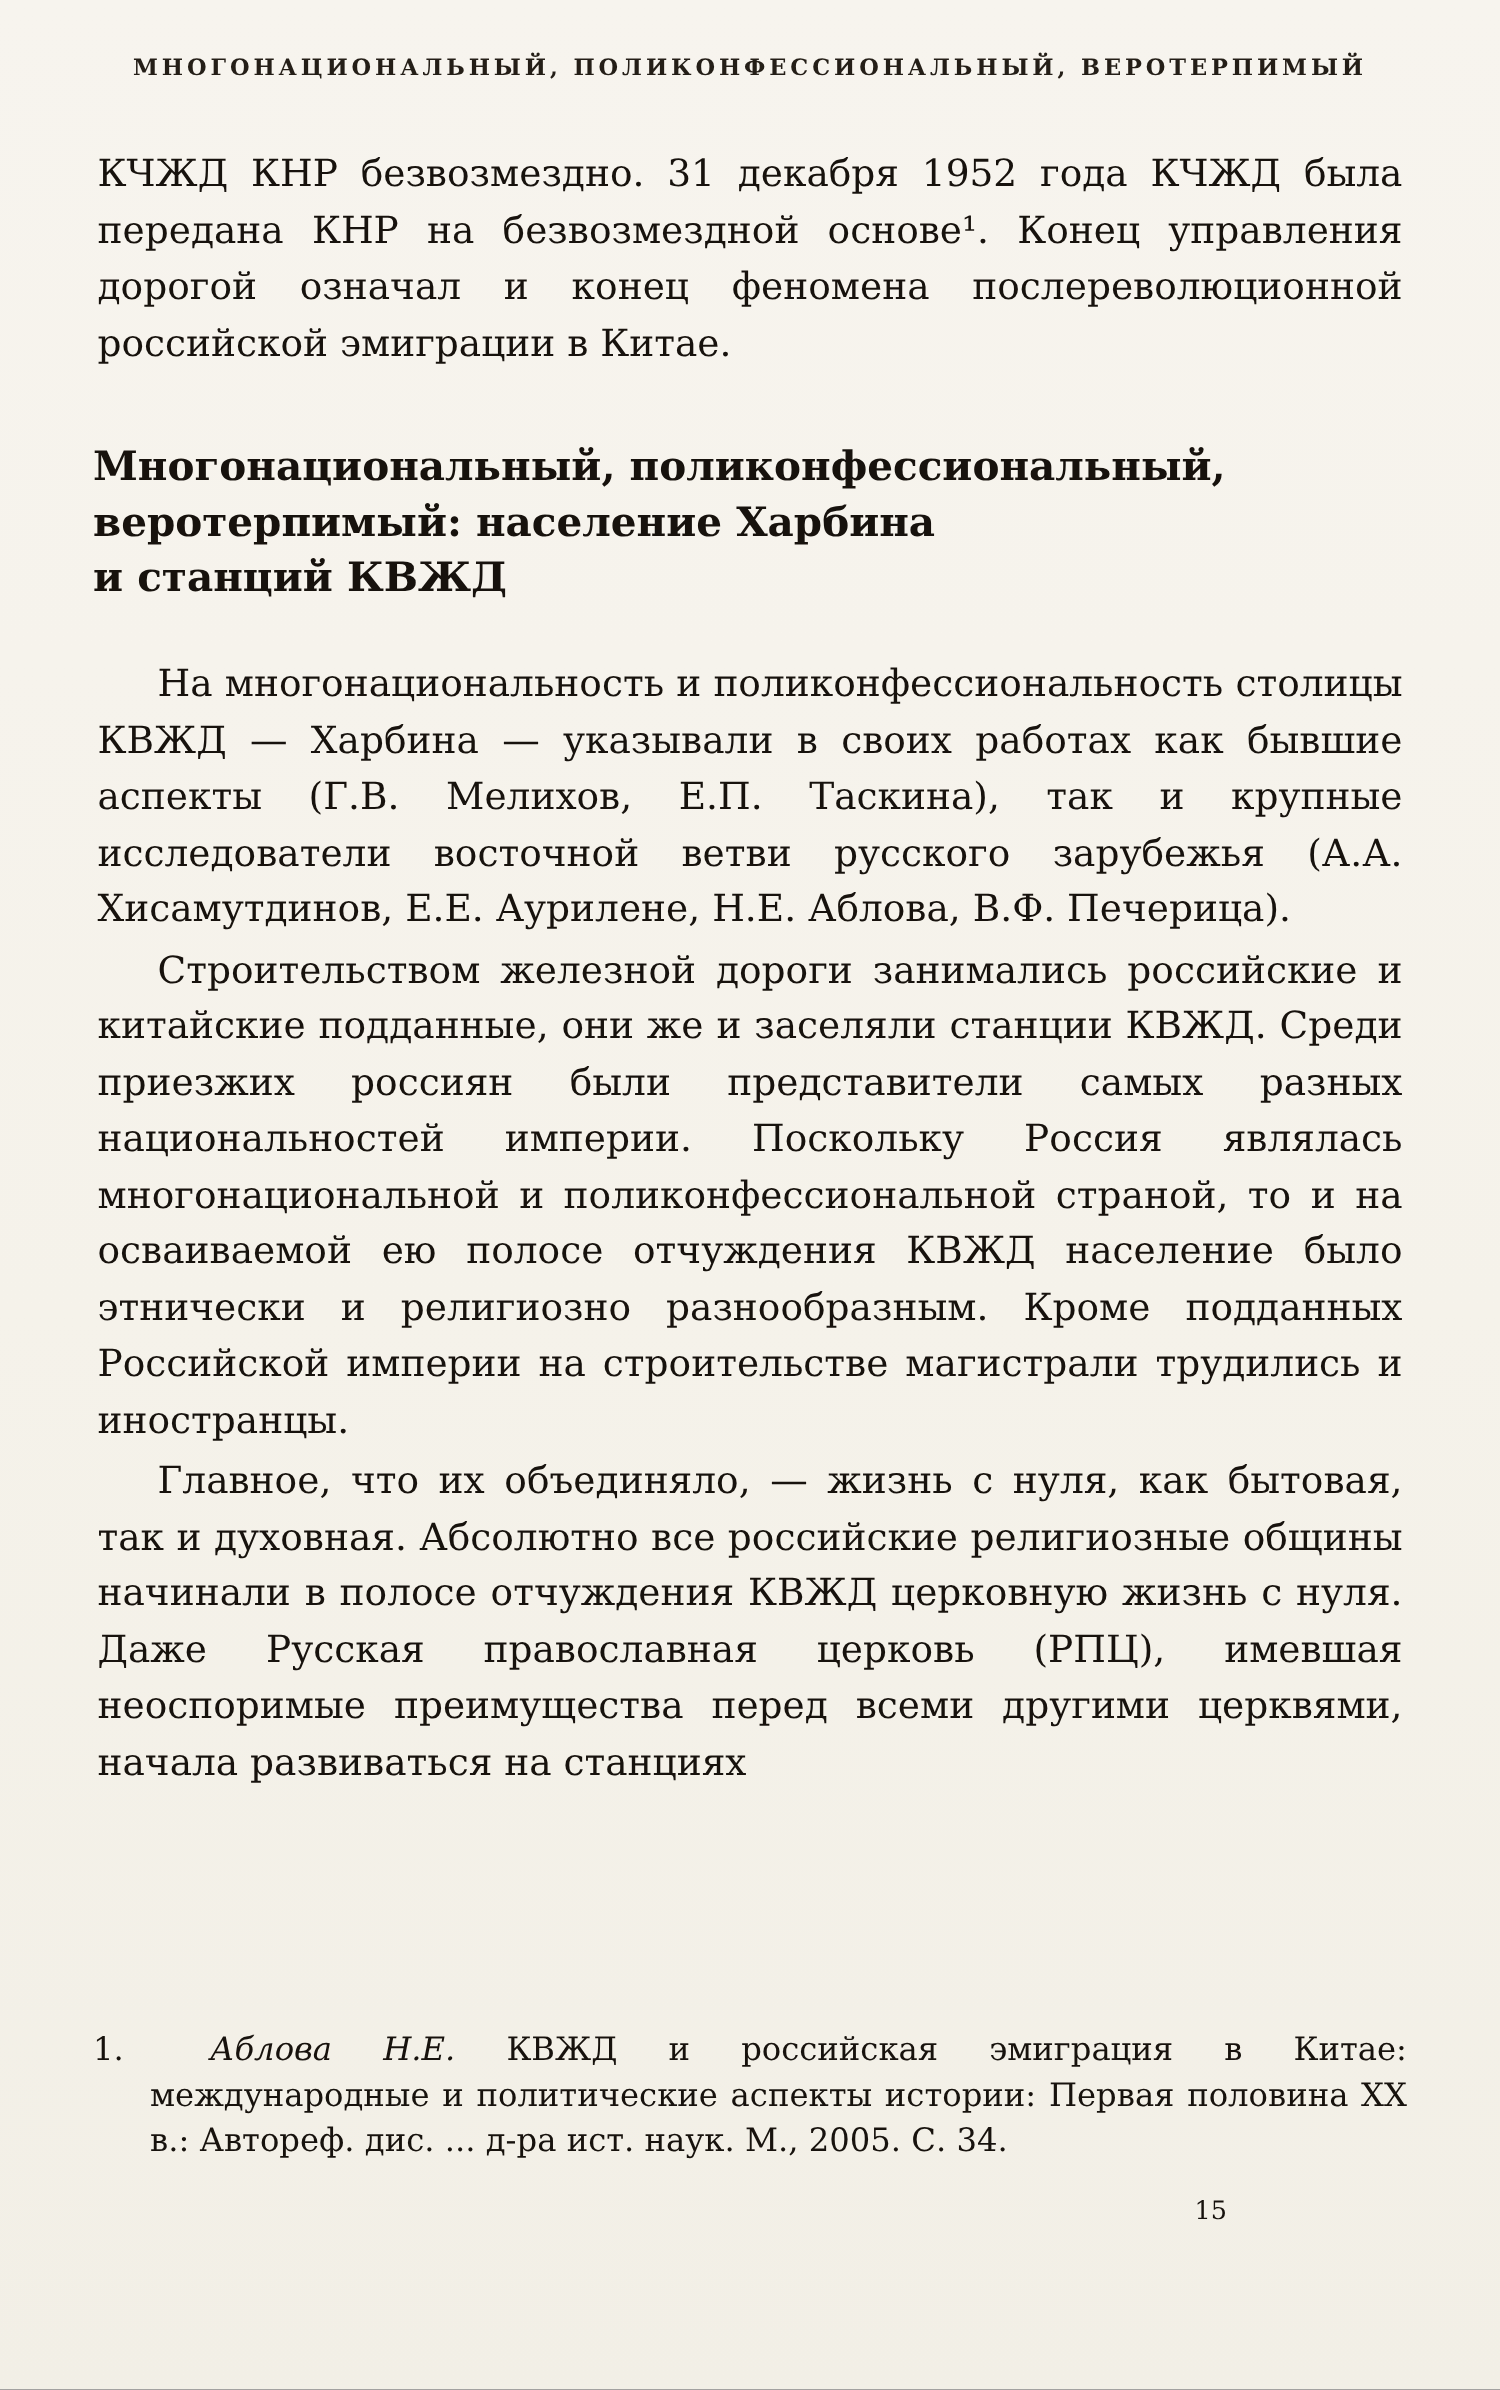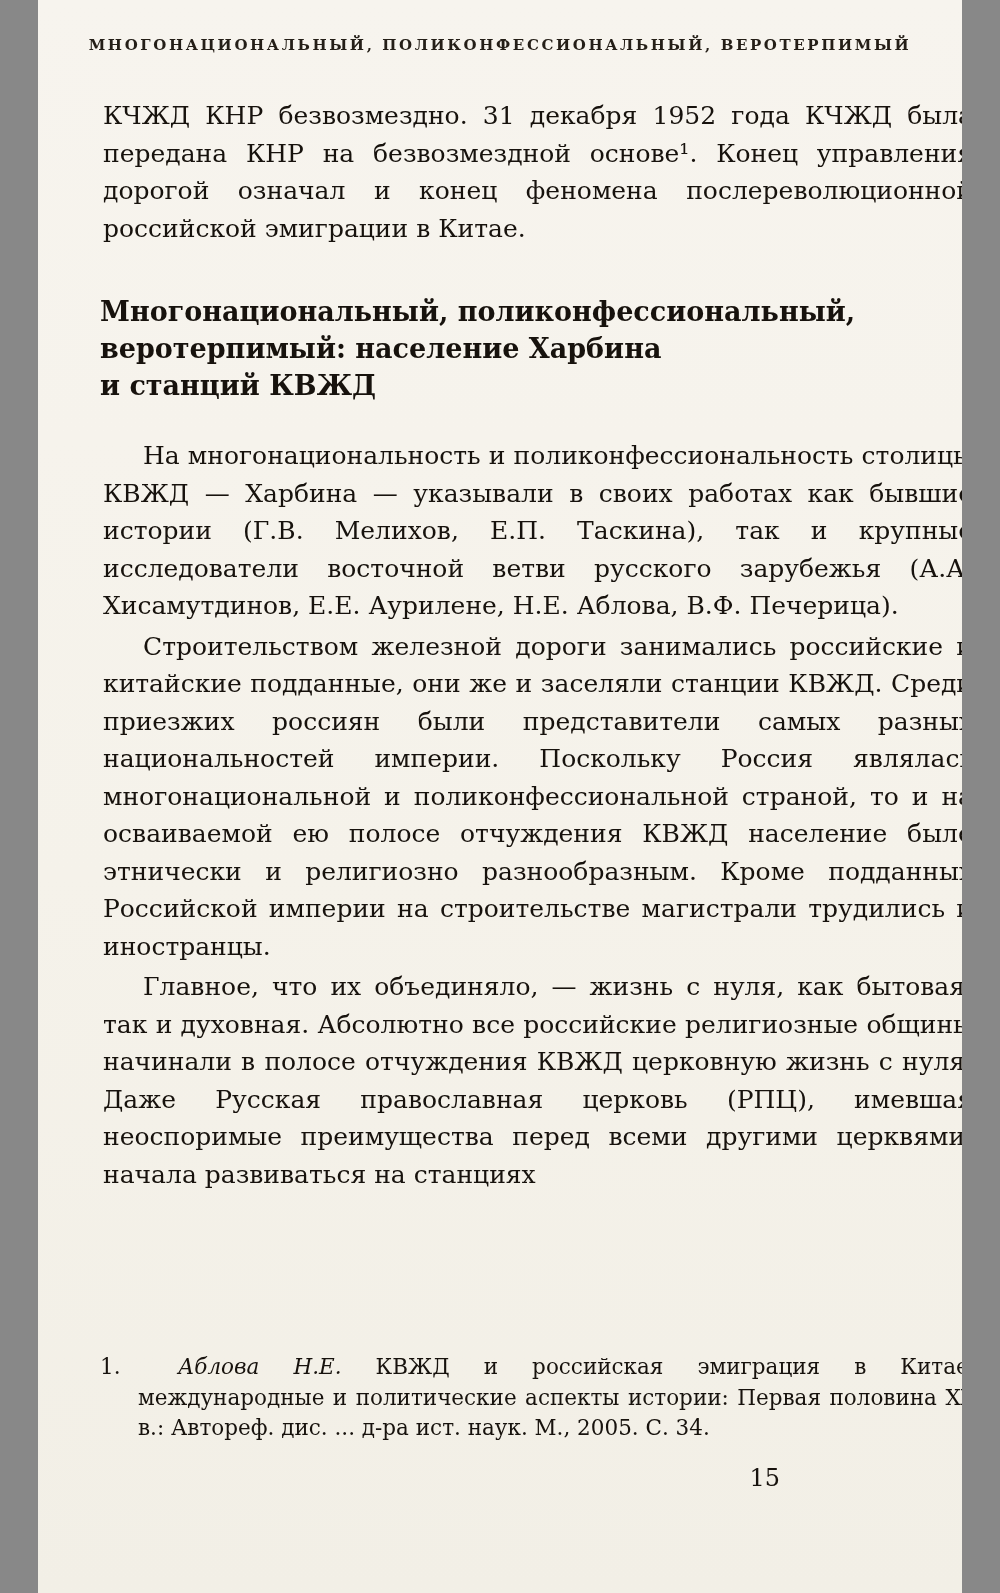--- a/index.html
+++ b/index.html
@@ -2,21 +2,21 @@
 <html><head>
 <meta charset="utf-8">
 <style>
   html, body {
     margin: 0;
     padding: 0;
     background: #888;
   }
   .page {
     position: relative;
-    width: 924px;
+    width: 1000px;
     height: 1593px;
     margin: 0 auto;
     box-sizing: border-box;
     background: linear-gradient(180deg, #f7f4ee 0%, #f5f2ea 55%, #f2efe6 100%);
     color: #17120d;
     font-family: "DejaVu Serif", "Liberation Serif", serif;
     overflow: hidden;
   }
   .running-header {
     position: absolute;
@@ -71,41 +71,41 @@
     flex: 0 0 38px;
   }
   .footnote .fn-body em {
     font-style: italic;
     margin-left: 40px;
   }
   .page-number {
     position: absolute;
     top: 1464px;
     right: 182px;
-    font-size: 24px;
+    font-size: 17px;
     font-weight: 500;
   }
 </style>
 </head>
 <body>
 
 <div class="page">
 
   <div class="running-header">МНОГОНАЦИОНАЛЬНЫЙ, ПОЛИКОНФЕССИОНАЛЬНЫЙ, ВЕРОТЕРПИМЫЙ</div>
 
   <main class="text-block">
 
     <p class="intro">КЧЖД КНР безвозмездно. 31 декабря 1952 года КЧЖД была передана КНР на безвозмездной основе¹. Конец управления дорогой означал и конец феномена послереволюционной российской эмиграции в Китае.</p>
 
     <h2 class="section-heading">Многонациональный, поликонфессиональный,
 веротерпимый: население Харбина
 и станций КВЖД</h2>
 
 
-    <p class="indent">На многонациональность и поликонфессиональность столицы КВЖД — Харбина — указывали в своих работах как бывшие истории (Г.В. Мелихов, Е.П. Таскина), так и крупные исследователи восточной ветви русского зарубежья (А.А. Хисамутдинов, Е.Е. Аурилене, Н.Е. Аблова, В.Ф. Печерица).</p>
+    <p class="indent">На многонациональность и поликонфессиональность столицы КВЖД — Харбина — указывали в своих работах как бывшие аспекты (Г.В. Мелихов, Е.П. Таскина), так и крупные исследователи восточной ветви русского зарубежья (А.А. Хисамутдинов, Е.Е. Аурилене, Н.Е. Аблова, В.Ф. Печерица).</p>
 
     <p class="indent">Строительством железной дороги занимались российские и китайские подданные, они же и заселяли станции КВЖД. Среди приезжих россиян были представители самых разных национальностей империи. Поскольку Россия являлась многонациональной и поликонфессиональной страной, то и на осваиваемой ею полосе отчуждения КВЖД население было этнически и религиозно разнообразным. Кроме подданных Российской империи на строительстве магистрали трудились и иностранцы.</p>
 
     <p class="indent">Главное, что их объединяло, — жизнь с нуля, как бытовая, так и духовная. Абсолютно все российские религиозные общины начинали в полосе отчуждения КВЖД церковную жизнь с нуля. Даже Русская православная церковь (РПЦ), имевшая неоспоримые преимущества перед всеми другими церквями, начала развиваться на станциях</p>
 
   </main>
 
   <div class="footnote">
     <span class="fn-number">1.</span>
     <span class="fn-body"><em>Аблова Н.Е.</em> <span>КВЖД и российская эмиграция в Китае: международные и политические аспекты истории: Первая половина XX в.: Автореф. дис. ... д-ра ист. наук. М., 2005. С. 34.</span></span>

